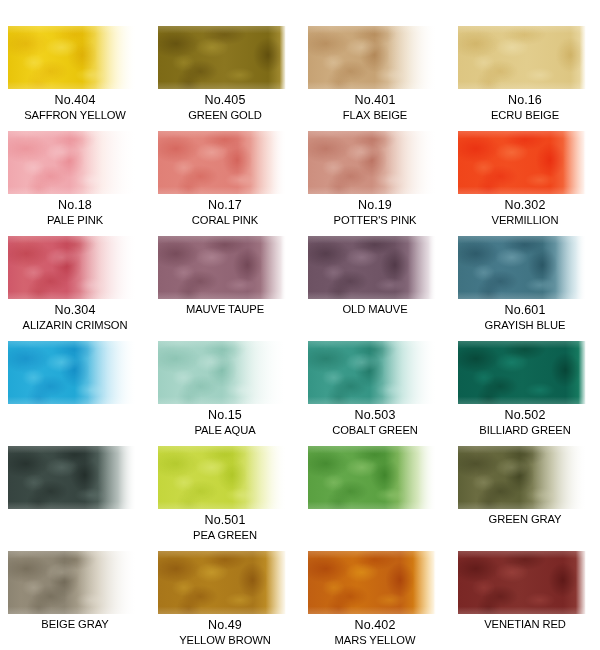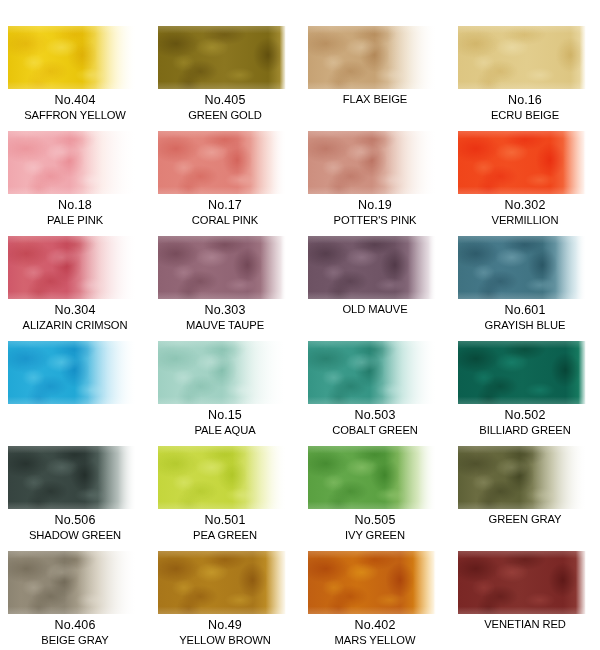--- a/index.html
+++ b/index.html
@@ -117,20 +117,21 @@
       </div>
     </div>
     <div class="swatch-cell">
       <div class="swatch-chip">
         <div class="swatch-base" style="background: linear-gradient(to right, rgb(198, 162, 116) 0%, rgb(205, 171, 126) 18%, rgb(198, 162, 116) 52%, rgb(232, 213, 184) 78%, rgb(255, 255, 255) 100%);"></div>
         <div class="swatch-grain" style="background: radial-gradient(34px 20px at 14% 28%, rgba(198, 162, 116, 0.8), transparent 72%), radial-gradient(26px 16px at 33% 72%, rgba(198, 162, 116, 0.667), transparent 70%), radial-gradient(22px 26px at 52% 46%, rgba(198, 162, 116, 0.867), transparent 68%), radial-gradient(30px 14px at 52% 14%, rgba(205, 171, 126, 0.733), transparent 74%), radial-gradient(18px 22px at 24% 92%, rgba(198, 162, 116, 0.6), transparent 70%);"></div>
         <div class="swatch-grain2" style="background: radial-gradient(24px 14px at 42% 34%, rgba(232, 213, 184, 0.8), transparent 70%), radial-gradient(16px 12px at 20% 58%, rgba(232, 213, 184, 0.6), transparent 72%), radial-gradient(20px 10px at 64% 78%, rgba(232, 213, 184, 0.667), transparent 74%);"></div>
         <div class="swatch-fade" style="background: linear-gradient(to right, rgba(255, 255, 255, 0) 62%, rgba(255, 255, 255, 0.95) 100%), linear-gradient(rgba(255, 255, 255, 0.18) 0%, rgba(255, 255, 255, 0) 12%, rgba(255, 255, 255, 0) 88%, rgba(255, 255, 255, 0.18) 100%);"></div>
       </div>
       <div class="swatch-caption">
+        <span class="swatch-code">No.401</span>
         <span class="swatch-name" style="transform: scaleX(0.973333);">FLAX BEIGE</span>
       </div>
     </div>
     <div class="swatch-cell">
       <div class="swatch-chip">
         <div class="swatch-base" style="background: linear-gradient(to right, rgb(221, 198, 130) 0%, rgb(226, 205, 141) 54%, rgb(221, 198, 130) 88%, rgb(236, 220, 170) 99%, rgb(255, 255, 255) 100%);"></div>
         <div class="swatch-grain" style="background: radial-gradient(34px 20px at 14% 28%, rgba(221, 198, 130, 0.8), transparent 72%), radial-gradient(26px 16px at 33% 72%, rgba(221, 198, 130, 0.667), transparent 70%), radial-gradient(22px 26px at 88% 46%, rgba(221, 198, 130, 0.867), transparent 68%), radial-gradient(30px 14px at 52% 14%, rgba(226, 205, 141, 0.733), transparent 74%), radial-gradient(18px 22px at 24% 92%, rgba(221, 198, 130, 0.6), transparent 70%);"></div>
         <div class="swatch-grain2" style="background: radial-gradient(24px 14px at 42% 34%, rgba(236, 220, 170, 0.8), transparent 70%), radial-gradient(16px 12px at 20% 58%, rgba(236, 220, 170, 0.6), transparent 72%), radial-gradient(20px 10px at 64% 78%, rgba(236, 220, 170, 0.667), transparent 74%);"></div>
         <div class="swatch-fade" style="background: linear-gradient(to right, rgba(255, 255, 255, 0) 95%, rgba(255, 255, 255, 0.95) 100%), linear-gradient(rgba(255, 255, 255, 0.18) 0%, rgba(255, 255, 255, 0) 12%, rgba(255, 255, 255, 0) 88%, rgba(255, 255, 255, 0.18) 100%);"></div>
       </div>
@@ -200,21 +201,20 @@
       </div>
     </div>
     <div class="swatch-cell">
       <div class="swatch-chip">
         <div class="swatch-base" style="background: linear-gradient(to right, rgb(142, 98, 114) 0%, rgb(150, 106, 121) 36%, rgb(142, 98, 114) 70%, rgb(181, 140, 150) 96%, rgb(255, 255, 255) 100%);"></div>
         <div class="swatch-grain" style="background: radial-gradient(34px 20px at 14% 28%, rgba(142, 98, 114, 0.8), transparent 72%), radial-gradient(26px 16px at 33% 72%, rgba(142, 98, 114, 0.667), transparent 70%), radial-gradient(22px 26px at 70% 46%, rgba(142, 98, 114, 0.867), transparent 68%), radial-gradient(30px 14px at 52% 14%, rgba(150, 106, 121, 0.733), transparent 74%), radial-gradient(18px 22px at 24% 92%, rgba(142, 98, 114, 0.6), transparent 70%);"></div>
         <div class="swatch-grain2" style="background: radial-gradient(24px 14px at 42% 34%, rgba(181, 140, 150, 0.8), transparent 70%), radial-gradient(16px 12px at 20% 58%, rgba(181, 140, 150, 0.6), transparent 72%), radial-gradient(20px 10px at 64% 78%, rgba(181, 140, 150, 0.667), transparent 74%);"></div>
         <div class="swatch-fade" style="background: linear-gradient(to right, rgba(255, 255, 255, 0) 80%, rgba(255, 255, 255, 0.95) 100%), linear-gradient(rgba(255, 255, 255, 0.18) 0%, rgba(255, 255, 255, 0) 12%, rgba(255, 255, 255, 0) 88%, rgba(255, 255, 255, 0.18) 100%);"></div>
       </div>
       <div class="swatch-caption">
-        <span class="swatch-code">No.303</span>
         <span class="swatch-name" style="transform: scaleX(0.973333);">MAUVE TAUPE</span>
       </div>
     </div>
     <div class="swatch-cell">
       <div class="swatch-chip">
         <div class="swatch-base" style="background: linear-gradient(to right, rgb(109, 82, 99) 0%, rgb(116, 89, 106) 34%, rgb(109, 82, 99) 68%, rgb(168, 138, 155) 94%, rgb(255, 255, 255) 100%);"></div>
         <div class="swatch-grain" style="background: radial-gradient(34px 20px at 14% 28%, rgba(109, 82, 99, 0.8), transparent 72%), radial-gradient(26px 16px at 33% 72%, rgba(109, 82, 99, 0.667), transparent 70%), radial-gradient(22px 26px at 68% 46%, rgba(109, 82, 99, 0.867), transparent 68%), radial-gradient(30px 14px at 52% 14%, rgba(116, 89, 106, 0.733), transparent 74%), radial-gradient(18px 22px at 24% 92%, rgba(109, 82, 99, 0.6), transparent 70%);"></div>
         <div class="swatch-grain2" style="background: radial-gradient(24px 14px at 42% 34%, rgba(168, 138, 155, 0.8), transparent 70%), radial-gradient(16px 12px at 20% 58%, rgba(168, 138, 155, 0.6), transparent 72%), radial-gradient(20px 10px at 64% 78%, rgba(168, 138, 155, 0.667), transparent 74%);"></div>
         <div class="swatch-fade" style="background: linear-gradient(to right, rgba(255, 255, 255, 0) 78%, rgba(255, 255, 255, 0.95) 100%), linear-gradient(rgba(255, 255, 255, 0.18) 0%, rgba(255, 255, 255, 0) 12%, rgba(255, 255, 255, 0) 88%, rgba(255, 255, 255, 0.18) 100%);"></div>
       </div>
@@ -278,69 +278,60 @@
         <span class="swatch-name" style="transform: scaleX(0.973333);">BILLIARD GREEN</span>
       </div>
     </div>
     <div class="swatch-cell">
       <div class="swatch-chip">
         <div class="swatch-base" style="background: linear-gradient(to right, rgb(54, 68, 64) 0%, rgb(61, 76, 71) 26%, rgb(54, 68, 64) 60%, rgb(107, 127, 120) 86%, rgb(255, 255, 255) 100%);"></div>
         <div class="swatch-grain" style="background: radial-gradient(34px 20px at 14% 28%, rgba(54, 68, 64, 0.8), transparent 72%), radial-gradient(26px 16px at 33% 72%, rgba(54, 68, 64, 0.667), transparent 70%), radial-gradient(22px 26px at 60% 46%, rgba(54, 68, 64, 0.867), transparent 68%), radial-gradient(30px 14px at 52% 14%, rgba(61, 76, 71, 0.733), transparent 74%), radial-gradient(18px 22px at 24% 92%, rgba(54, 68, 64, 0.6), transparent 70%);"></div>
         <div class="swatch-grain2" style="background: radial-gradient(24px 14px at 42% 34%, rgba(107, 127, 120, 0.8), transparent 70%), radial-gradient(16px 12px at 20% 58%, rgba(107, 127, 120, 0.6), transparent 72%), radial-gradient(20px 10px at 64% 78%, rgba(107, 127, 120, 0.667), transparent 74%);"></div>
         <div class="swatch-fade" style="background: linear-gradient(to right, rgba(255, 255, 255, 0) 70%, rgba(255, 255, 255, 0.95) 100%), linear-gradient(rgba(255, 255, 255, 0.18) 0%, rgba(255, 255, 255, 0) 12%, rgba(255, 255, 255, 0) 88%, rgba(255, 255, 255, 0.18) 100%);"></div>
       </div>
-      <div class="swatch-caption">
-        <span class="swatch-code">No.506</span>
-        <span class="swatch-name" style="transform: scaleX(0.973333);">SHADOW GREEN</span>
-      </div>
     </div>
     <div class="swatch-cell">
       <div class="swatch-chip">
         <div class="swatch-base" style="background: linear-gradient(to right, rgb(196, 214, 60) 0%, rgb(202, 218, 71) 24%, rgb(196, 214, 60) 58%, rgb(232, 237, 160) 84%, rgb(255, 255, 255) 100%);"></div>
         <div class="swatch-grain" style="background: radial-gradient(34px 20px at 14% 28%, rgba(196, 214, 60, 0.8), transparent 72%), radial-gradient(26px 16px at 33% 72%, rgba(196, 214, 60, 0.667), transparent 70%), radial-gradient(22px 26px at 58% 46%, rgba(196, 214, 60, 0.867), transparent 68%), radial-gradient(30px 14px at 52% 14%, rgba(202, 218, 71, 0.733), transparent 74%), radial-gradient(18px 22px at 24% 92%, rgba(196, 214, 60, 0.6), transparent 70%);"></div>
         <div class="swatch-grain2" style="background: radial-gradient(24px 14px at 42% 34%, rgba(232, 237, 160, 0.8), transparent 70%), radial-gradient(16px 12px at 20% 58%, rgba(232, 237, 160, 0.6), transparent 72%), radial-gradient(20px 10px at 64% 78%, rgba(232, 237, 160, 0.667), transparent 74%);"></div>
         <div class="swatch-fade" style="background: linear-gradient(to right, rgba(255, 255, 255, 0) 68%, rgba(255, 255, 255, 0.95) 100%), linear-gradient(rgba(255, 255, 255, 0.18) 0%, rgba(255, 255, 255, 0) 12%, rgba(255, 255, 255, 0) 88%, rgba(255, 255, 255, 0.18) 100%);"></div>
       </div>
       <div class="swatch-caption">
         <span class="swatch-code">No.501</span>
         <span class="swatch-name" style="transform: scaleX(0.973333);">PEA GREEN</span>
       </div>
     </div>
     <div class="swatch-cell">
       <div class="swatch-chip">
         <div class="swatch-base" style="background: linear-gradient(to right, rgb(90, 160, 65) 0%, rgb(99, 168, 74) 26%, rgb(90, 160, 65) 60%, rgb(174, 208, 124) 86%, rgb(255, 255, 255) 100%);"></div>
         <div class="swatch-grain" style="background: radial-gradient(34px 20px at 14% 28%, rgba(90, 160, 65, 0.8), transparent 72%), radial-gradient(26px 16px at 33% 72%, rgba(90, 160, 65, 0.667), transparent 70%), radial-gradient(22px 26px at 60% 46%, rgba(90, 160, 65, 0.867), transparent 68%), radial-gradient(30px 14px at 52% 14%, rgba(99, 168, 74, 0.733), transparent 74%), radial-gradient(18px 22px at 24% 92%, rgba(90, 160, 65, 0.6), transparent 70%);"></div>
         <div class="swatch-grain2" style="background: radial-gradient(24px 14px at 42% 34%, rgba(174, 208, 124, 0.8), transparent 70%), radial-gradient(16px 12px at 20% 58%, rgba(174, 208, 124, 0.6), transparent 72%), radial-gradient(20px 10px at 64% 78%, rgba(174, 208, 124, 0.667), transparent 74%);"></div>
         <div class="swatch-fade" style="background: linear-gradient(to right, rgba(255, 255, 255, 0) 70%, rgba(255, 255, 255, 0.95) 100%), linear-gradient(rgba(255, 255, 255, 0.18) 0%, rgba(255, 255, 255, 0) 12%, rgba(255, 255, 255, 0) 88%, rgba(255, 255, 255, 0.18) 100%);"></div>
       </div>
-      <div class="swatch-caption">
-        <span class="swatch-code">No.505</span>
-        <span class="swatch-name" style="transform: scaleX(0.973333);">IVY GREEN</span>
-      </div>
     </div>
     <div class="swatch-cell">
       <div class="swatch-chip">
         <div class="swatch-base" style="background: linear-gradient(to right, rgb(94, 97, 55) 0%, rgb(107, 108, 65) 14%, rgb(94, 97, 55) 48%, rgb(173, 172, 132) 74%, rgb(255, 255, 255) 100%);"></div>
         <div class="swatch-grain" style="background: radial-gradient(34px 20px at 14% 28%, rgba(94, 97, 55, 0.8), transparent 72%), radial-gradient(26px 16px at 33% 72%, rgba(94, 97, 55, 0.667), transparent 70%), radial-gradient(22px 26px at 48% 46%, rgba(94, 97, 55, 0.867), transparent 68%), radial-gradient(30px 14px at 52% 14%, rgba(107, 108, 65, 0.733), transparent 74%), radial-gradient(18px 22px at 24% 92%, rgba(94, 97, 55, 0.6), transparent 70%);"></div>
         <div class="swatch-grain2" style="background: radial-gradient(24px 14px at 42% 34%, rgba(173, 172, 132, 0.8), transparent 70%), radial-gradient(16px 12px at 20% 58%, rgba(173, 172, 132, 0.6), transparent 72%), radial-gradient(20px 10px at 64% 78%, rgba(173, 172, 132, 0.667), transparent 74%);"></div>
         <div class="swatch-fade" style="background: linear-gradient(to right, rgba(255, 255, 255, 0) 58%, rgba(255, 255, 255, 0.95) 100%), linear-gradient(rgba(255, 255, 255, 0.18) 0%, rgba(255, 255, 255, 0) 12%, rgba(255, 255, 255, 0) 88%, rgba(255, 255, 255, 0.18) 100%);"></div>
       </div>
       <div class="swatch-caption">
         <span class="swatch-name" style="transform: scaleX(0.973333);">GREEN GRAY</span>
       </div>
     </div>
     <div class="swatch-cell">
       <div class="swatch-chip">
         <div class="swatch-base" style="background: linear-gradient(to right, rgb(140, 132, 114) 0%, rgb(148, 139, 120) 10%, rgb(140, 132, 114) 44%, rgb(199, 189, 168) 70%, rgb(255, 255, 255) 100%);"></div>
         <div class="swatch-grain" style="background: radial-gradient(34px 20px at 14% 28%, rgba(140, 132, 114, 0.8), transparent 72%), radial-gradient(26px 16px at 33% 72%, rgba(140, 132, 114, 0.667), transparent 70%), radial-gradient(22px 26px at 44% 46%, rgba(140, 132, 114, 0.867), transparent 68%), radial-gradient(30px 14px at 52% 14%, rgba(148, 139, 120, 0.733), transparent 74%), radial-gradient(18px 22px at 24% 92%, rgba(140, 132, 114, 0.6), transparent 70%);"></div>
         <div class="swatch-grain2" style="background: radial-gradient(24px 14px at 42% 34%, rgba(199, 189, 168, 0.8), transparent 70%), radial-gradient(16px 12px at 20% 58%, rgba(199, 189, 168, 0.6), transparent 72%), radial-gradient(20px 10px at 64% 78%, rgba(199, 189, 168, 0.667), transparent 74%);"></div>
         <div class="swatch-fade" style="background: linear-gradient(to right, rgba(255, 255, 255, 0) 54%, rgba(255, 255, 255, 0.95) 100%), linear-gradient(rgba(255, 255, 255, 0.18) 0%, rgba(255, 255, 255, 0) 12%, rgba(255, 255, 255, 0) 88%, rgba(255, 255, 255, 0.18) 100%);"></div>
       </div>
       <div class="swatch-caption">
-        <span class="swatch-code">No.406</span>
         <span class="swatch-name" style="transform: scaleX(0.973333);">BEIGE GRAY</span>
       </div>
     </div>
     <div class="swatch-cell">
       <div class="swatch-chip">
         <div class="swatch-base" style="background: linear-gradient(to right, rgb(168, 118, 26) 0%, rgb(177, 127, 28) 40%, rgb(168, 118, 26) 74%, rgb(216, 169, 51) 99%, rgb(255, 255, 255) 100%);"></div>
         <div class="swatch-grain" style="background: radial-gradient(34px 20px at 14% 28%, rgba(168, 118, 26, 0.8), transparent 72%), radial-gradient(26px 16px at 33% 72%, rgba(168, 118, 26, 0.667), transparent 70%), radial-gradient(22px 26px at 74% 46%, rgba(168, 118, 26, 0.867), transparent 68%), radial-gradient(30px 14px at 52% 14%, rgba(177, 127, 28, 0.733), transparent 74%), radial-gradient(18px 22px at 24% 92%, rgba(168, 118, 26, 0.6), transparent 70%);"></div>
         <div class="swatch-grain2" style="background: radial-gradient(24px 14px at 42% 34%, rgba(216, 169, 51, 0.8), transparent 70%), radial-gradient(16px 12px at 20% 58%, rgba(216, 169, 51, 0.6), transparent 72%), radial-gradient(20px 10px at 64% 78%, rgba(216, 169, 51, 0.667), transparent 74%);"></div>
         <div class="swatch-fade" style="background: linear-gradient(to right, rgba(255, 255, 255, 0) 84%, rgba(255, 255, 255, 0.95) 100%), linear-gradient(rgba(255, 255, 255, 0.18) 0%, rgba(255, 255, 255, 0) 12%, rgba(255, 255, 255, 0) 88%, rgba(255, 255, 255, 0.18) 100%);"></div>
       </div>

